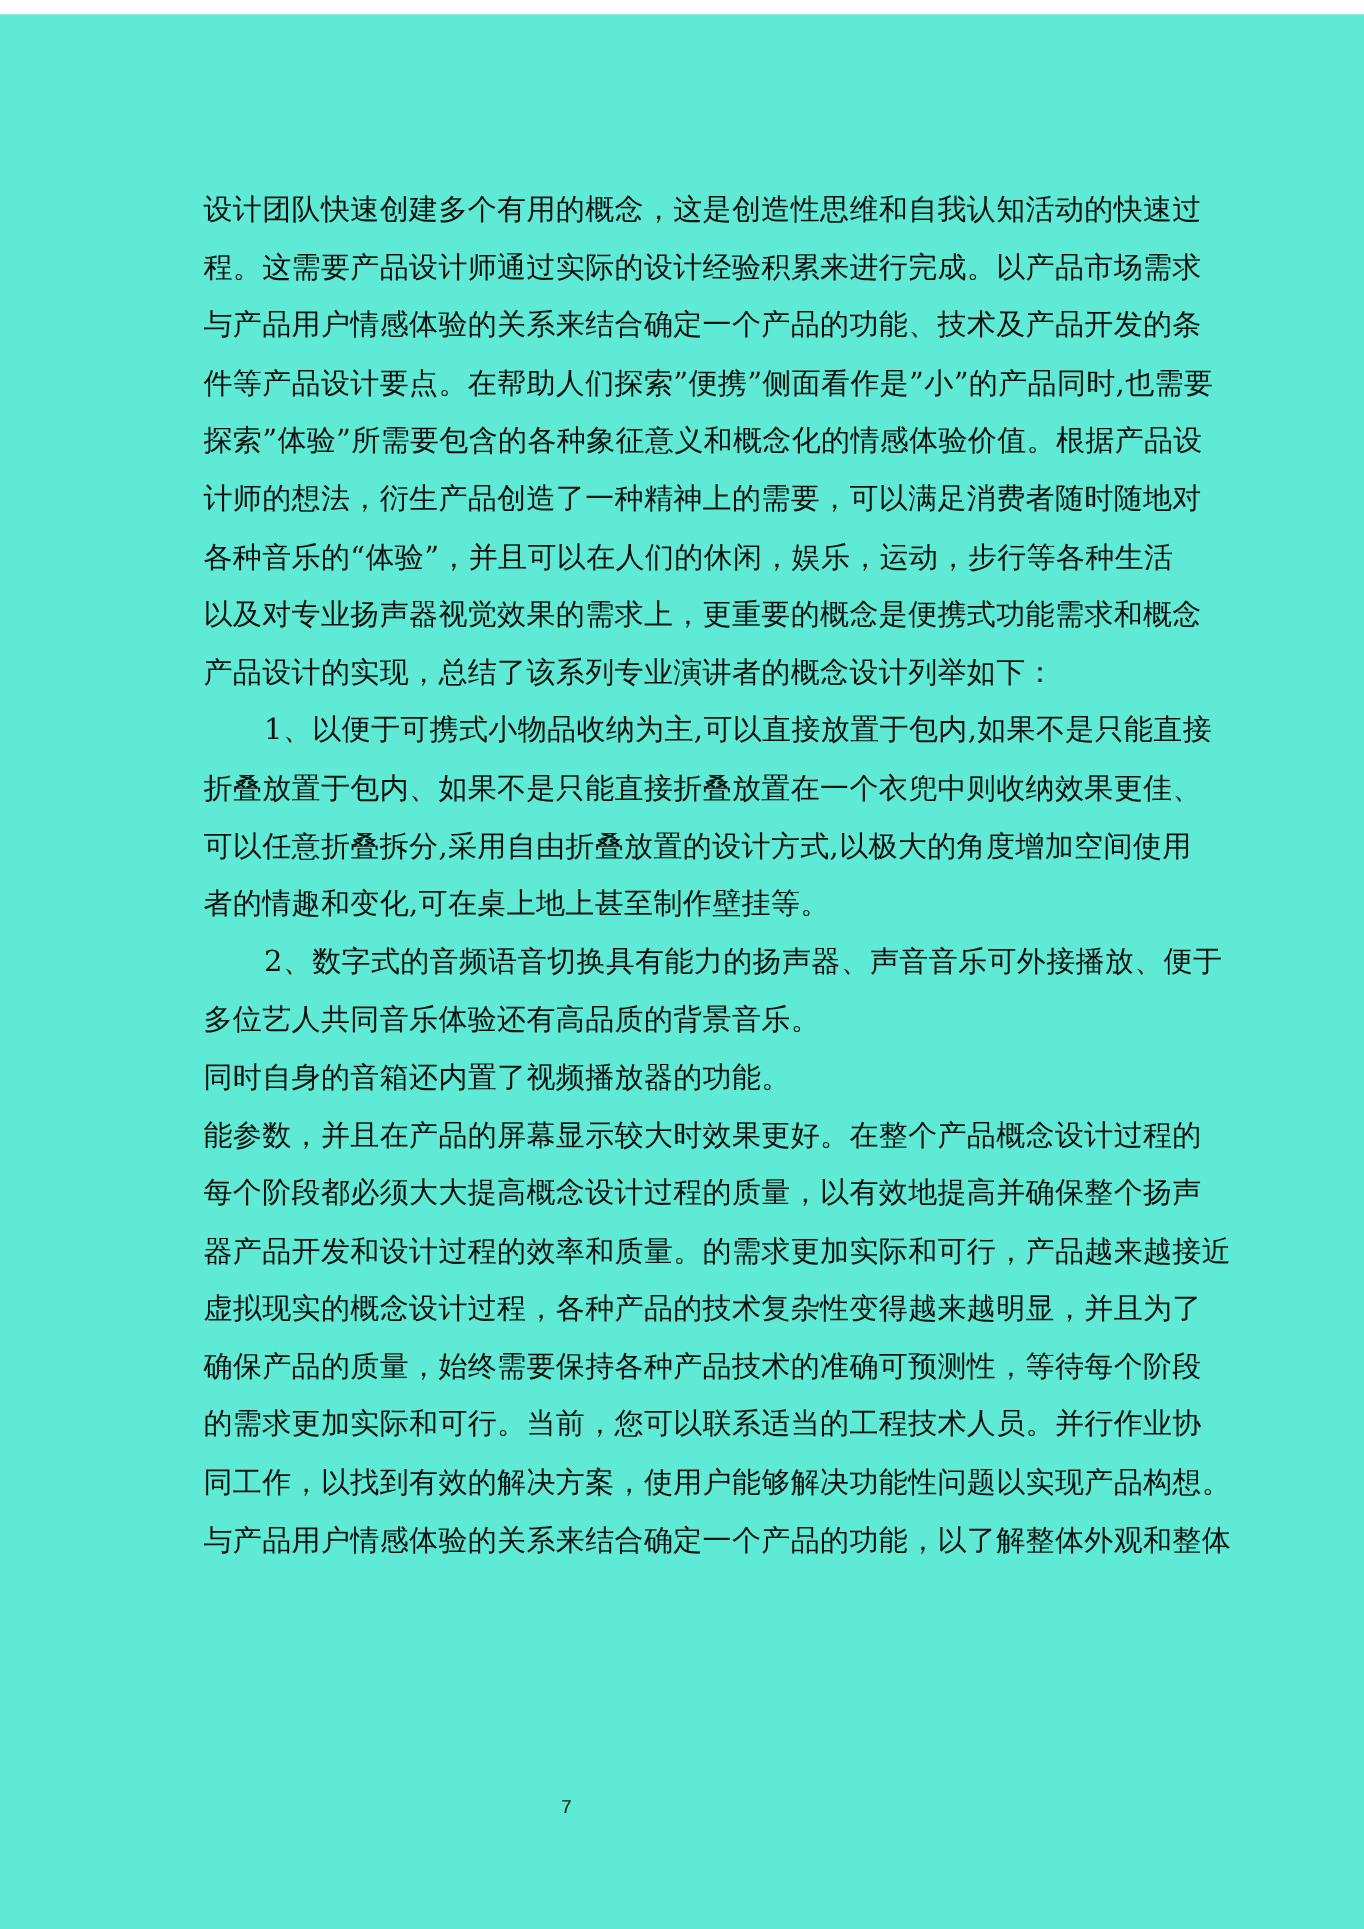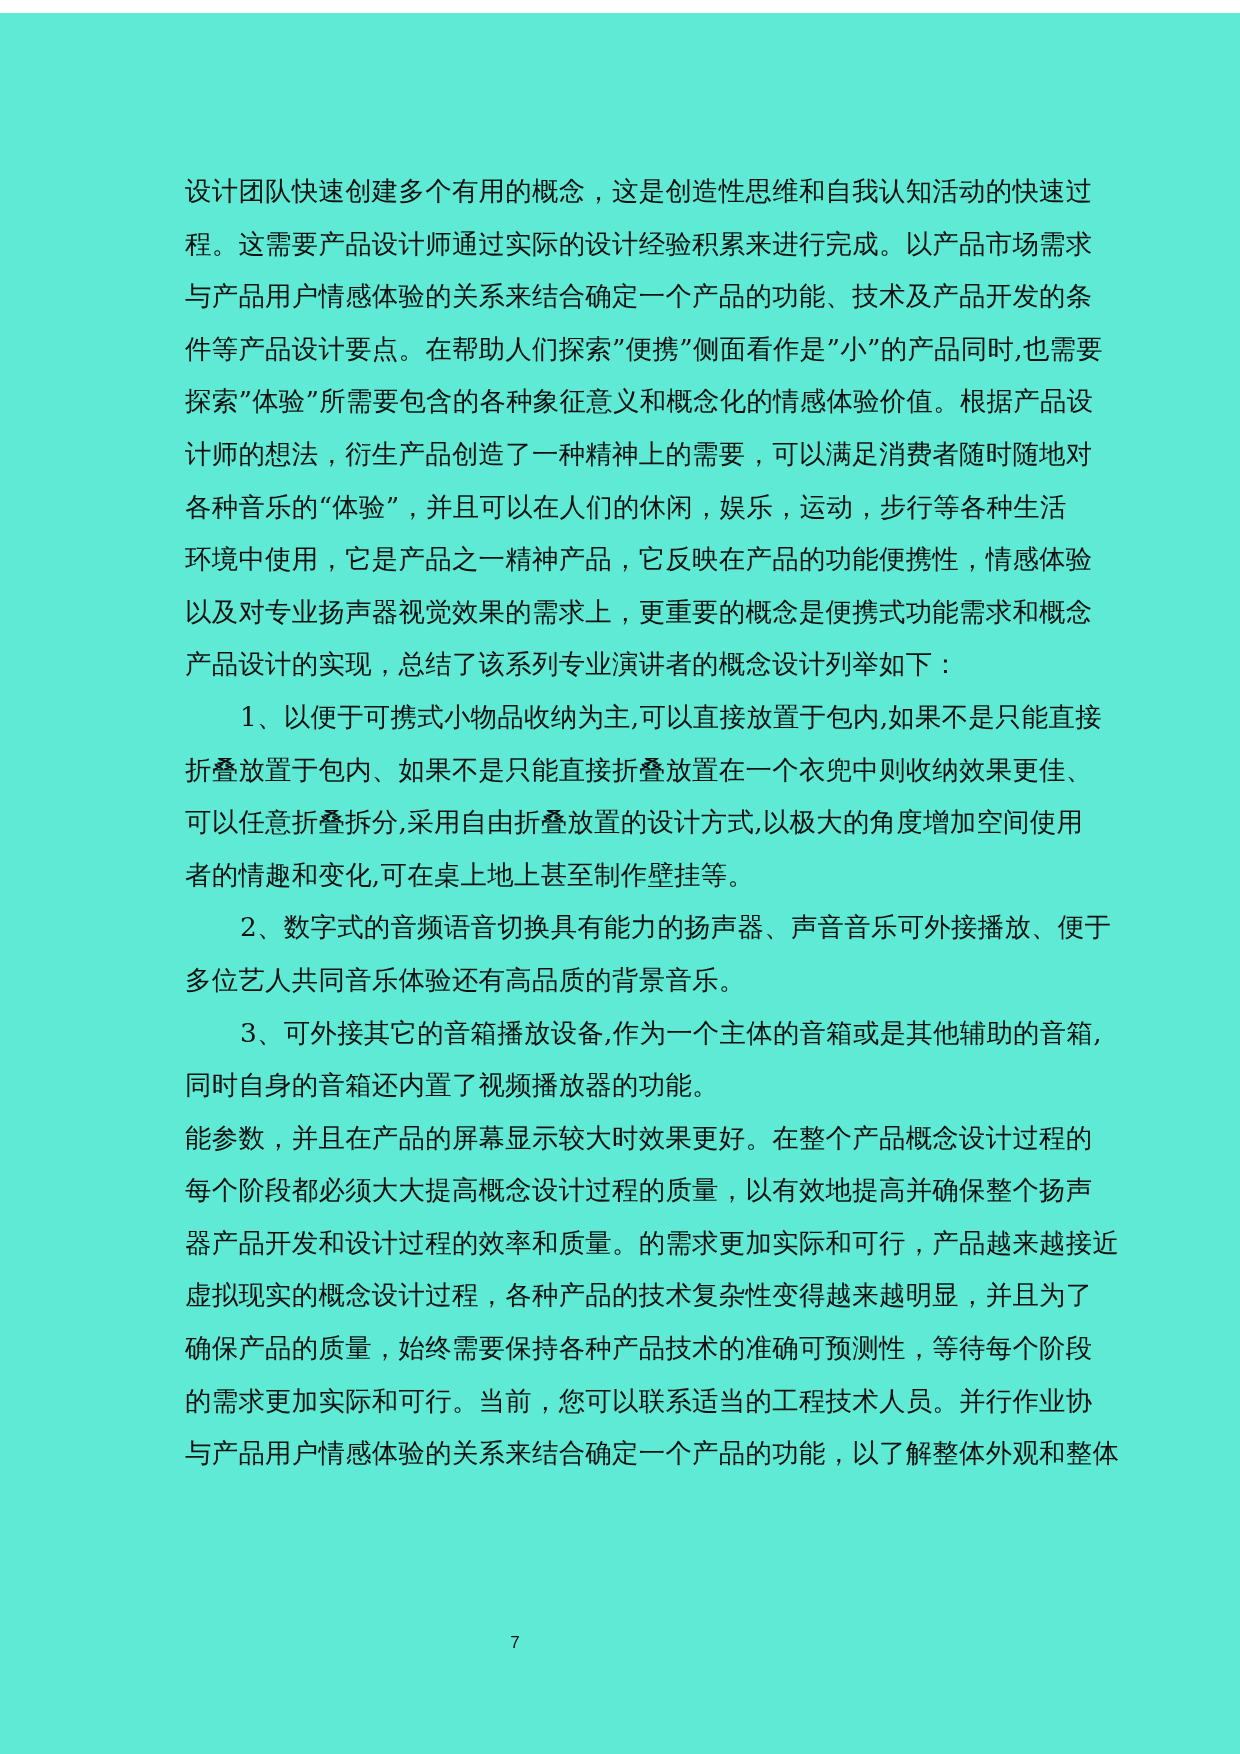--- a/index.html
+++ b/index.html
@@ -54,34 +54,33 @@
 
 <div class="page">
   <div class="body-text" id="body-text">
     <div class="line">设计团队快速创建多个有用的概念，这是创造性思维和自我认知活动的快速过</div>
     <div class="line">程。这需要产品设计师通过实际的设计经验积累来进行完成。以产品市场需求</div>
     <div class="line">与产品用户情感体验的关系来结合确定一个产品的功能、技术及产品开发的条</div>
     <div class="line">件等产品设计要点。在帮助人们探索”便携”侧面看作是”小”的产品同时,也需要</div>
     <div class="line">探索”体验”所需要包含的各种象征意义和概念化的情感体验价值。根据产品设</div>
     <div class="line">计师的想法，衍生产品创造了一种精神上的需要，可以满足消费者随时随地对</div>
     <div class="line">各种音乐的“体验”，并且可以在人们的休闲，娱乐，运动，步行等各种生活</div>
-    <div class="line">环境中使用，它是产品之一精神产品，它反映在产品的功能便携性，情感体验</div>
     <div class="line">以及对专业扬声器视觉效果的需求上，更重要的概念是便携式功能需求和概念</div>
     <div class="line">产品设计的实现，总结了该系列专业演讲者的概念设计列举如下：</div>
     <div class="line indent">1、以便于可携式小物品收纳为主,可以直接放置于包内,如果不是只能直接</div>
     <div class="line">折叠放置于包内、如果不是只能直接折叠放置在一个衣兜中则收纳效果更佳、</div>
     <div class="line">可以任意折叠拆分,采用自由折叠放置的设计方式,以极大的角度增加空间使用</div>
     <div class="line">者的情趣和变化,可在桌上地上甚至制作壁挂等。</div>
     <div class="line indent">2、数字式的音频语音切换具有能力的扬声器、声音音乐可外接播放、便于</div>
     <div class="line">多位艺人共同音乐体验还有高品质的背景音乐。</div>
-    <div class="line indent">3、可外接其它的音箱播放设备,作为一个主体的音箱或是其他辅助的音箱,</div>
     <div class="line">同时自身的音箱还内置了视频播放器的功能。</div>
     <div class="line">能参数，并且在产品的屏幕显示较大时效果更好。在整个产品概念设计过程的</div>
     <div class="line">每个阶段都必须大大提高概念设计过程的质量，以有效地提高并确保整个扬声</div>
     <div class="line">器产品开发和设计过程的效率和质量。的需求更加实际和可行，产品越来越接近</div>
     <div class="line">虚拟现实的概念设计过程，各种产品的技术复杂性变得越来越明显，并且为了</div>
     <div class="line">确保产品的质量，始终需要保持各种产品技术的准确可预测性，等待每个阶段</div>
     <div class="line">的需求更加实际和可行。当前，您可以联系适当的工程技术人员。并行作业协</div>
+    <div class="line">同工作，以找到有效的解决方案，使用户能够解决功能性问题以实现产品构想。</div>
     <div class="line">与产品用户情感体验的关系来结合确定一个产品的功能，以了解整体外观和整体</div>
   </div>
 
   <div class="page-number">7</div>
 </div>
 
 </body></html>

